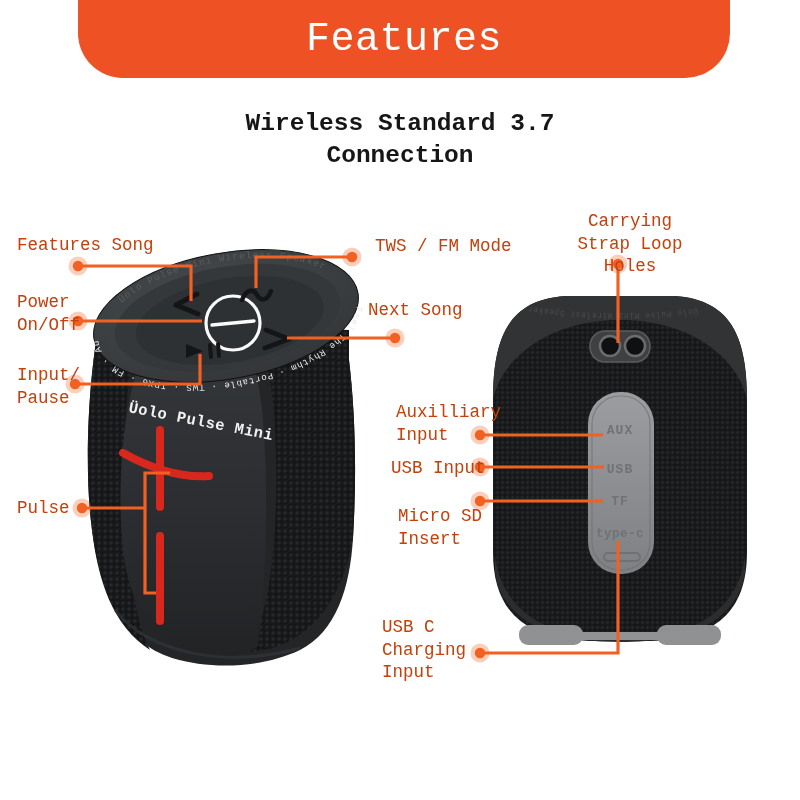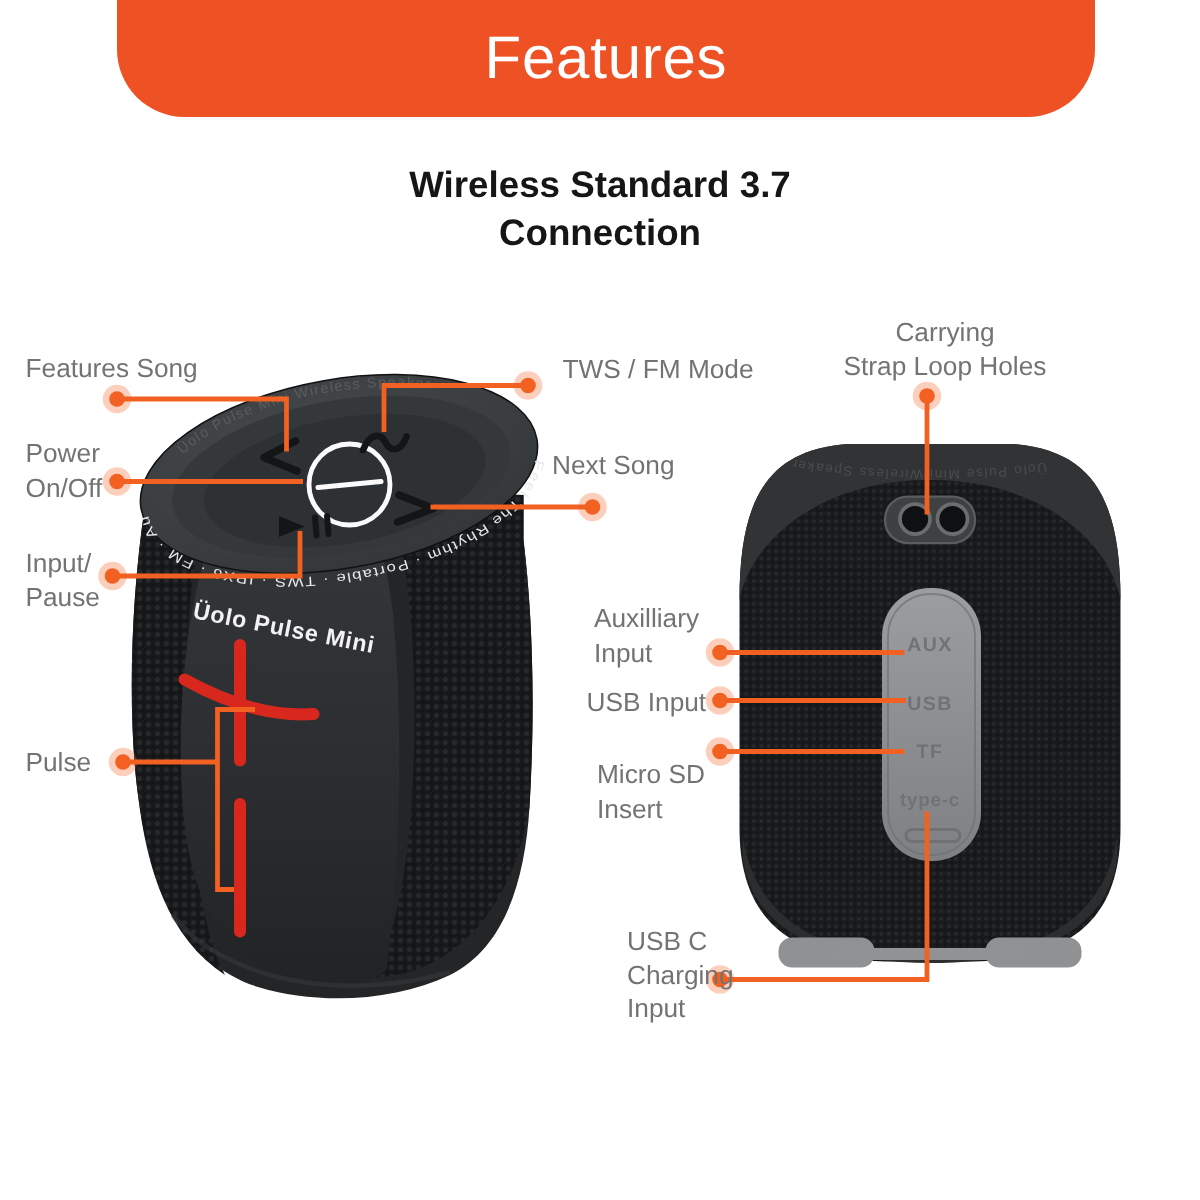--- a/index.html
+++ b/index.html
@@ -1,25 +1,25 @@
 <!DOCTYPE html>
 <html><head>
 <meta charset="utf-8">
 <style>
   html,body{margin:0;padding:0;background:#ffffff;}
   .page{position:relative;width:800px;height:800px;background:#ffffff;overflow:hidden;
-        font-family:Liberation Sans, sans-serif;}
+        font-family:Liberation Mono, monospace;}
   .banner{position:absolute;left:78px;top:-45px;width:652px;height:123px;background:#EE5123;
           border-radius:45px;display:flex;align-items:flex-end;justify-content:center;
           padding-bottom:16px;box-sizing:border-box;}
   .banner-title{color:#ffffff;font-size:40px;font-weight:normal;letter-spacing:0.5px;}
   .heading{position:absolute;left:100px;top:108px;width:600px;text-align:center;
            color:#161616;font-size:24.5px;font-weight:bold;line-height:32px;}
   .art{position:absolute;left:0;top:0;}
-  .label{position:absolute;font-size:17.5px;color:#737373;line-height:22.5px;}
+  .label{position:absolute;font-size:17.5px;color:#c2410c;line-height:22.5px;}
   .label.center{text-align:center;}
 </style>
 </head>
 <body>
 
 <div class="page">
 
   <div class="banner">
     <span class="banner-title">Features</span>
   </div>
@@ -230,19 +230,19 @@
 
   <div class="label" style="left:391px;top:457px;">
     <div>USB Input</div>
   </div>
 
   <div class="label" style="left:398px;top:505px;">
     <div>Micro SD</div>
     <div>Insert</div>
   </div>
 
-  <div class="label" style="left:418px;top:616px;">
+  <div class="label" style="left:382px;top:616px;">
     <div>USB C</div>
     <div>Charging</div>
     <div>Input</div>
   </div>
 
 </div>
 
 </body></html>

